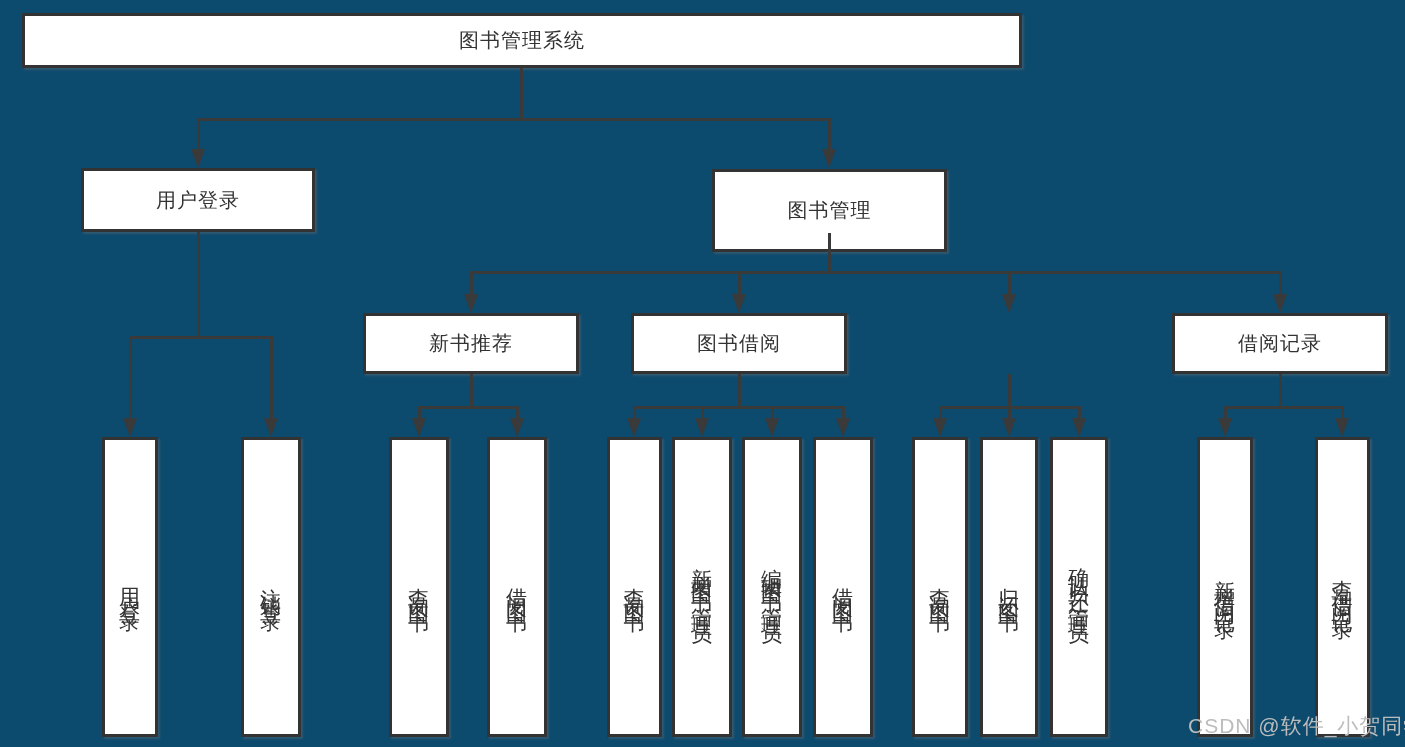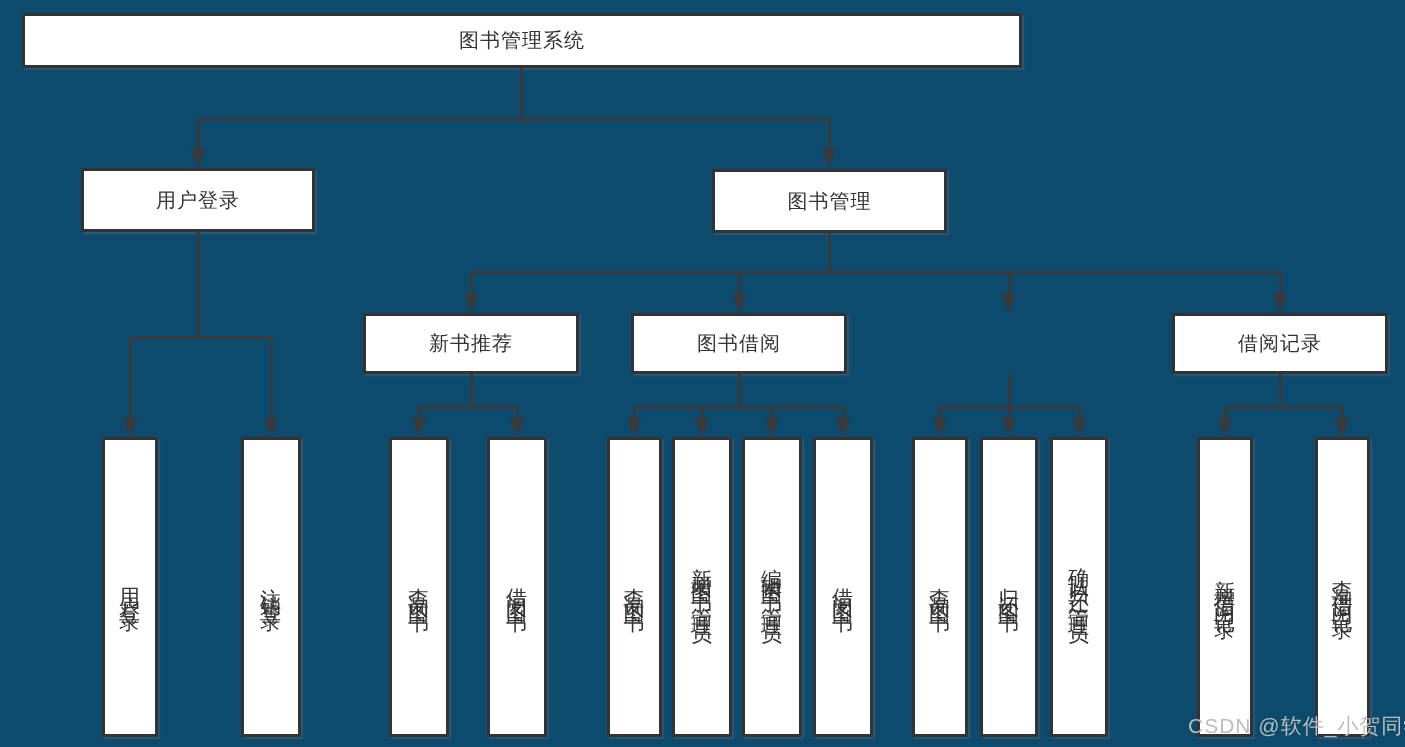--- a/index.html
+++ b/index.html
@@ -41,21 +41,21 @@
   <div class="vline" style="left:520px;top:68px;height:50px;"></div>
   <div class="hline" style="left:197px;top:118px;width:634px;"></div>
   <div class="vline" style="left:197px;top:118px;height:32px;"></div>
   <div class="arrowhead" style="left:191px;top:149px;"></div>
   <div class="vline" style="left:828px;top:118px;height:32px;"></div>
   <div class="arrowhead" style="left:822px;top:149px;"></div>
 
   <div class="box" style="left:81px;top:168px;width:234px;height:64px;">
     <span class="hlabel">用户登录</span>
   </div>
-  <div class="box" style="left:712px;top:169px;width:235px;height:64px;text-align:right;">
+  <div class="box" style="left:712px;top:169px;width:235px;height:83px;text-align:right;">
     <span class="hlabel">图书管理</span>
   </div>
 
   <div class="vline" style="left:197px;top:232px;height:104px;"></div>
   <div class="hline" style="left:129px;top:336px;width:142px;"></div>
   <div class="vline" style="left:129px;top:336px;height:82px;"></div>
   <div class="arrowhead" style="left:123px;top:418px;"></div>
   <div class="vline" style="left:270px;top:336px;height:82px;"></div>
   <div class="arrowhead" style="left:264px;top:418px;"></div>
 

